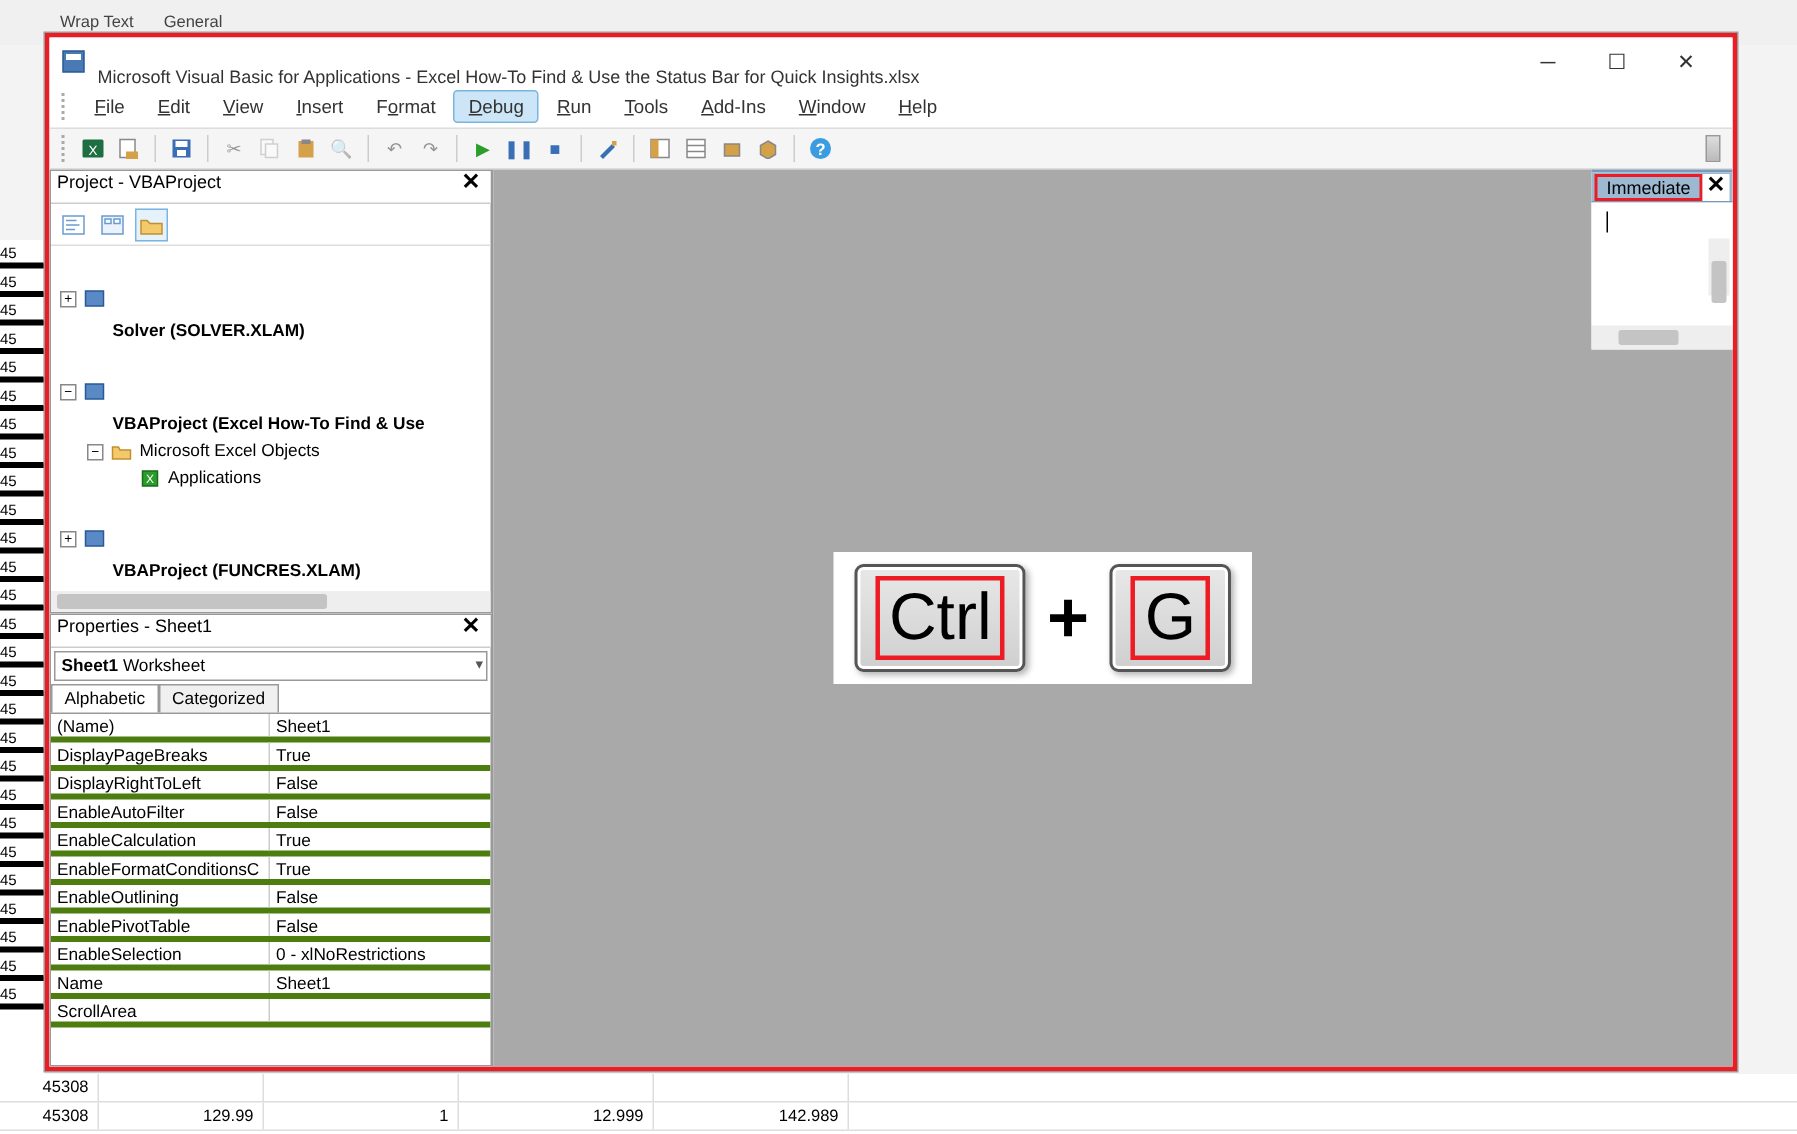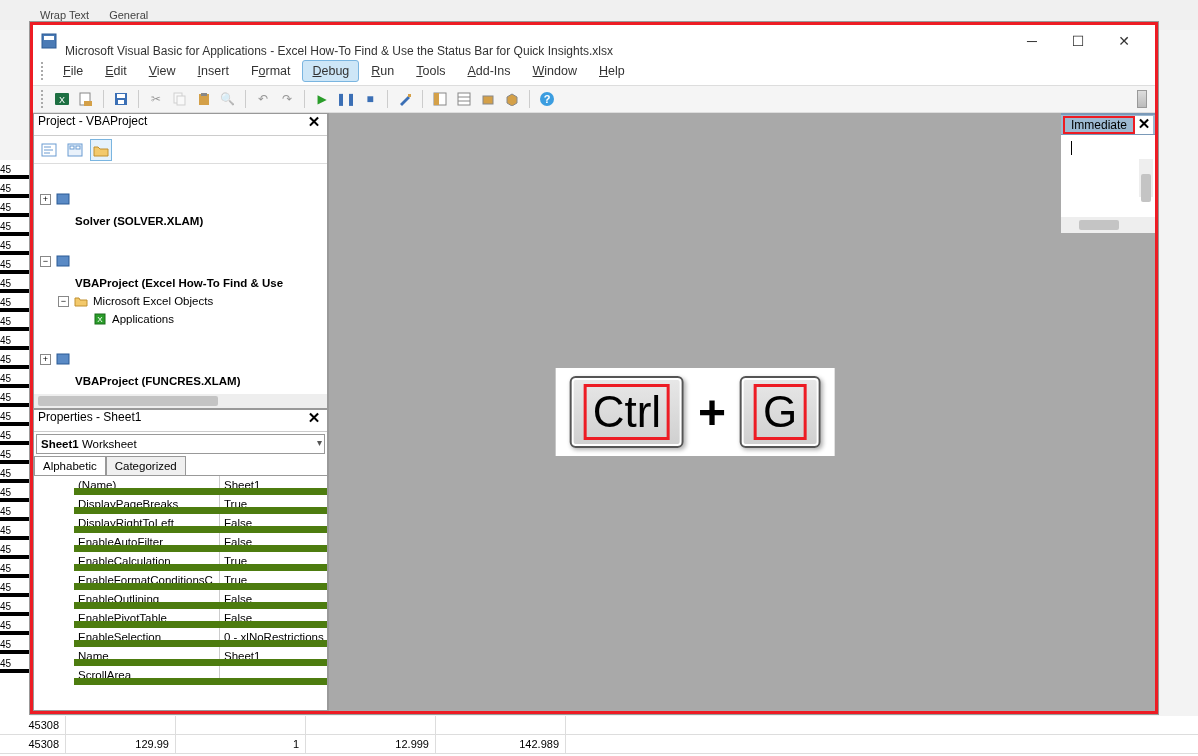--- a/index.html
+++ b/index.html
@@ -56,21 +56,21 @@
 .hscroll { height: 14px; background: #eee; position: relative; }
 .hscroll-thumb { position:absolute; left:4px; top:2px; height:10px; width:180px; background:#c4c4c4; border-radius:2px; }
 
 .props-pane { flex: 1; }
 .obj-select { height: 20px; border: 1px solid #999; margin: 2px; display:flex; align-items:center; padding: 0 4px; font-size: 11.5px; position: relative; }
 .obj-select .dd { position:absolute; right:2px; top:2px; font-size:10px; color:#555; }
 .prop-tabs { display: flex; font-size: 11.5px; }
 .prop-tab { padding: 3px 8px; border: 1px solid #999; border-bottom: none; background: #fff; }
 .prop-tab:not(.active){ background:#f0f0f0;text-align:right; }
 .prop-grid { flex:1; overflow:auto; font-size: 11.5px; border-top:1px solid #999; }
-.prop-row { display:flex; height: 19px; border-bottom: 7px solid #4d7c0f; margin-left: 40px; }
+.prop-row { display:flex; height: 19px; border-bottom: 4px solid #4d7c0f; }
 .prop-row .pname { width: 146px; padding-left: 4px; border-right: 1px solid #ccc; line-height:19px; overflow:hidden; }
 .prop-row .pval { flex:1; padding-left: 4px; line-height:19px; overflow:hidden; }
 
 .right-area { flex:1; display:flex; flex-direction: row; background: #a9a9a9; position: relative; }
 .canvas { flex:1; position: relative; }
 .keycap-overlay { position: absolute; left: 50%; top: 50%; transform: translate(-50%,-50%); background:#fff; padding: 8px 14px; display:flex; align-items:center; gap: 14px; }
 .keycap { background: linear-gradient(#e8e8e8,#cfcfcf); border: 2px solid #555; border-radius: 6px; padding: 6px 12px; font-size: 44px; font-weight: 500; color:#000; box-shadow: inset 0 0 0 2px #fff, 2px 2px 4px rgba(0,0,0,.3); }
 .keycap .hl { border: 3px solid #ed1c24; padding: 0 6px; display:inline-block; }
 .plus { font-size: 48px; font-weight: bold; }
 

